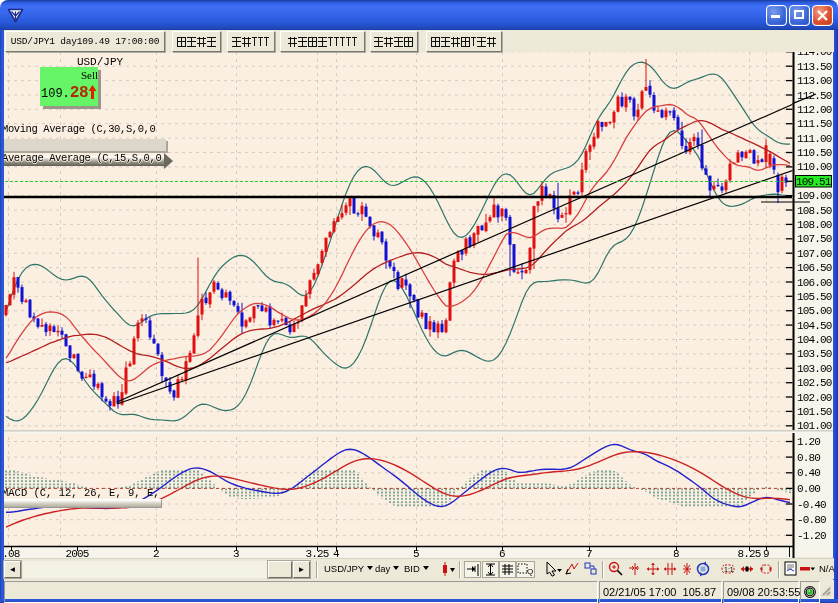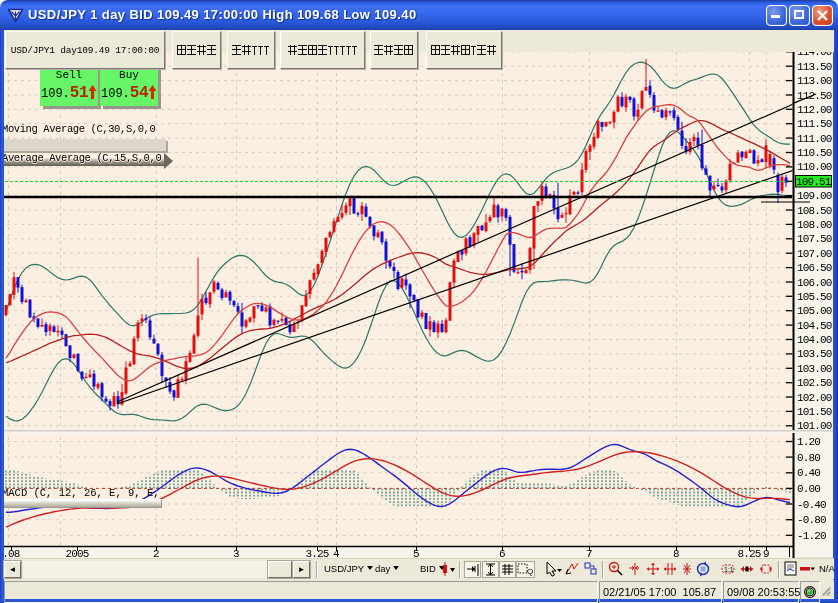--- a/index.html
+++ b/index.html
@@ -12,41 +12,41 @@
 .title{left:0;top:0;width:838px;height:30px;border-radius:8px 8px 0 0;
 background:linear-gradient(180deg,#1a3c9e 0%,#2a5ade 8%,#3e6ef4 20%,#3667ec 45%,#2857d8 75%,#1f47b8 95%,#1a3c9e 100%)}
 .ttext{left:28px;top:7px;color:#fff;font-weight:bold;font-size:13px;font-family:"Liberation Sans",sans-serif;letter-spacing:.4px;text-shadow:1px 1px 1px #15307c;white-space:nowrap}
 .wbtn{top:5px;width:21px;height:21px;border-radius:4px;border:1px solid #fff;
 box-shadow:inset 0 0 1px #fff}
 .bmin,.bmax{background:radial-gradient(circle at 35% 30%,#7a9cf0,#3b66d8 60%,#2450b8)}
 .bclose{background:radial-gradient(circle at 35% 30%,#f0a088,#dd5030 55%,#c03818)}
 .wg{position:absolute;color:#fff;font-weight:bold}
 
 .tabs{left:4px;top:30px;width:830px;height:22px;background:#ece9d8}
-.tbtn{position:absolute;top:1px;height:38px;background:#ece9d8;border:1px solid #888;border-top-color:#fff;border-left-color:#fff;border-bottom-color:#777;border-right-color:#777;box-shadow:1px 1px 0 #b3af9f;font-size:11px;color:#000;display:flex;align-items:center;justify-content:center;white-space:nowrap}
+.tbtn{position:absolute;top:1px;height:21px;background:#ece9d8;border:1px solid #888;border-top-color:#fff;border-left-color:#fff;border-bottom-color:#777;border-right-color:#777;box-shadow:1px 1px 0 #b3af9f;font-size:11px;color:#000;display:flex;align-items:center;justify-content:center;white-space:nowrap}
 .ttab{font-family:"Liberation Mono",monospace;font-size:9.5px;letter-spacing:-0.2px}
 
 .k1,.k2,.k3{display:inline-block;width:9px;height:10px;margin:0 1px 0 0;vertical-align:-1px}
 .k1{background:linear-gradient(#111,#111) 0 0/9px 1px no-repeat,linear-gradient(#111,#111) 0 4px/9px 1px no-repeat,linear-gradient(#111,#111) 0 9px/9px 1px no-repeat,linear-gradient(#111,#111) 4px 0/1px 10px no-repeat}
 .k2{border:1px solid #111;background:linear-gradient(#111,#111) 0 3px/9px 1px no-repeat,linear-gradient(#111,#111) 3px 0/1px 10px no-repeat}
 .k3{background:linear-gradient(#111,#111) 0 1px/9px 1px no-repeat,linear-gradient(#111,#111) 0 6px/9px 1px no-repeat,linear-gradient(#111,#111) 2px 0/1px 10px no-repeat,linear-gradient(#111,#111) 6px 0/1px 10px no-repeat}
 .kh{display:inline-block;width:5px;height:9px;margin:0 1px 0 0;vertical-align:-1px;background:linear-gradient(#111,#111) 0 0/5px 1px no-repeat,linear-gradient(#111,#111) 2px 0/1px 9px no-repeat}
 
 .chart{left:0;top:0}
 .sc{font-family:"Liberation Mono",monospace;font-size:11px;letter-spacing:-0.85px;fill:#000}
 
 .plotbg{left:4px;top:52px;width:789px;height:494px;background:#fbefe2}
 .scalebg{left:795px;top:52px;width:39px;height:505px;background:#f7f4ec}
 .axisbg{left:4px;top:547px;width:791px;height:11px;background:#f7f4ec}
 .sep{left:0;top:430px;width:834px;height:3px;background:linear-gradient(180deg,#c8c4b8,#fff)}
 
 .sbw{left:40px;top:56px}
 .sblbl{position:absolute;left:30px;top:0;width:60px;text-align:center;font-family:"Liberation Mono",monospace;font-size:11px;color:#000;white-space:nowrap}
 .gbox{position:absolute;top:11px;width:58px;height:39px;background:#66f566;box-shadow:3px 3px 0 #9a9689}
-.gh{font-family:Liberation Mono, monospace;font-size:11px;text-align:center;margin-top:2px}
+.gh{font-family:Liberation Serif, serif;font-size:11px;text-align:right;margin-top:2px}
 .gp{font-family:"Liberation Mono",monospace;font-size:12px;margin:3px 0 0 1px;white-space:nowrap}
 .gp b{font-size:16px;color:#b02808;font-weight:bold;letter-spacing:-0.5px}
 
 .malbl{font-family:"Liberation Mono",monospace;font-size:10.5px;color:#000;white-space:nowrap;letter-spacing:-0.4px;text-shadow:1px 0 0 #fbefe2,-1px 0 0 #fbefe2,0 1px 0 #fbefe2}
 .mabar{left:2px;top:156px;width:162px;height:10px;background:linear-gradient(180deg,#fff,#d0ccc0 25%,#908d80 60%,#605d54);border-top:1px solid #fff}
 .maband1{left:2px;top:139px;width:164px;height:12px;background:#dcd7ca;box-shadow:2px 2px 0 #aaa69a}
 .maarr{left:164px;top:153px;width:0;height:0;border-left:9px solid #6b685e;border-top:8px solid transparent;border-bottom:8px solid transparent}
 .macdlbl{left:2px;top:487px;font-family:"Liberation Mono",monospace;font-size:10.5px;color:#000;white-space:nowrap;letter-spacing:0px}
 .macdbar{left:2px;top:499px;width:160px;height:9px;background:linear-gradient(180deg,#fff,#d4d0c2 50%,#b0ac9e);border:1px solid #999;border-top-color:#fff}
 
@@ -819,47 +819,40 @@
 <text x="749" y="556.5" class="sc" text-anchor="middle">8.25</text>
 <line x1="766.5" y1="546" x2="766.5" y2="551" stroke="#000" stroke-width="1"></line>
 <text x="766" y="556.5" class="sc" text-anchor="middle">9</text>
 <line x1="789.5" y1="546" x2="789.5" y2="557" stroke="#000" stroke-width="1"></line>
     </svg>
 <div class="abs sep"></div>
 <div class="abs sbw" style="width:120px;height:56px">
  <div class="sblbl">USD/JPY</div>
  <div class="gbox" style="left:0">
         <div class="gh">Sell</div>
-        <div class="gp">109.<b>51</b><svg width="9" height="16" viewBox="0 0 9 16" style="vertical-align:-3px">
-            <path d="M4.5 1L8.5 7H6v8H3V7H0.5z" fill="#dd2200"></path>
-          </svg></div>
-      </div>
- <div class="gbox" style="left:60px">
-        <div class="gh">Buy</div>
-        <div class="gp">109.<b>54</b><svg width="9" height="16" viewBox="0 0 9 16" style="vertical-align:-3px">
+        <div class="gp">109.<b>28</b><svg width="9" height="16" viewBox="0 0 9 16" style="vertical-align:-3px">
             <path d="M4.5 1L8.5 7H6v8H3V7H0.5z" fill="#dd2200"></path>
           </svg></div>
       </div>
 </div>
 <div class="abs maband1"></div>
 <div class="abs malbl" style="left:2px;top:123px">Moving Average (C,30,S,0,0</div>
 <div class="abs mabar"></div>
 <div class="abs maarr"></div>
 <div class="abs malbl" style="left:2px;top:152px">Average Average (C,15,S,0,0</div>
 <div class="abs macdbar"></div>
 <div class="abs macdlbl">MACD (C, 12, 26, E, 9, E,</div>
 <div class="abs bL"></div>
     <div class="abs bR"></div>
     <div class="abs bB"></div>
 <div class="abs title"></div>
 <svg class="abs" style="left:7px;top:8px" width="17" height="15" viewBox="0 0 17 15">
 <path d="M1.5 1.5h14L8.5 13.5z" fill="#fff" stroke="#1a2b8c" stroke-width="1.6" stroke-linejoin="round"></path>
 <path d="M8.5 3.5v8M4.5 3.5l4 4.5 4-4.5" stroke="#1a2b8c" stroke-width="1.3" fill="none"></path>
     </svg>
-<div class="abs ttext">USD/JPY 1 day BID 109.49 17:00:00 High 109.68 Low 109.40</div>
 <div class="abs wbtn bmin" style="left:766px">
       <span class="wg" style="left:4px;top:9px;width:9px;height:3px;background:#fff"></span>
     </div>
 <div class="abs wbtn bmax" style="left:789px">
       <span class="wg" style="left:4px;top:4px;width:10px;height:9px;border:2px solid #fff;background:transparent"></span>
     </div>
 <div class="abs wbtn bclose" style="left:812px">
       <svg style="position:absolute;left:3px;top:3px" width="13" height="13" viewBox="0 0 13 13">
         <path d="M2 2l9 9M11 2l-9 9" stroke="#fff" stroke-width="2.2"></path>
       </svg>
@@ -908,21 +901,21 @@
 </div>
 <div class="abs toolrow">
  <div class="sbarrow" style="left:0">◄</div>
  <div class="sbtrack">
         <div class="sbthumb"></div>
       </div>
  <div class="sbarrow" style="left:289px">►</div>
  <div class="vsep abs" style="left:312px"></div>
  <div class="drop abs" style="left:320px">USD/JPY</div>
  <div class="drop abs" style="left:371px">day</div>
- <div class="drop abs" style="left:416px">BID</div>
+ <div class="drop abs" style="left:400px">BID</div>
  <div class="tbico abs" style="left:433px;width:20px"><svg width="20" height="17" viewBox="0 0 20 17">
           <rect x="6" y="4" width="4" height="8" fill="#cc1111"></rect>
           <line x1="8" y1="1" x2="8" y2="15" stroke="#cc1111"></line>
           <path d="M13 7l5 0-2.5 4z" fill="#000"></path>
         </svg></div>
 <div class="vsep abs" style="left:455px"></div>
 <div class="tbico tbx abs" style="left:460px;width:17px"><svg width="15" height="15" viewBox="0 0 15 15">
           <path d="M2 7h8M10 4v6M13 2v12" stroke="#000" fill="none"></path>
           <path d="M7 4l3 3-3 3z" fill="#000"></path>
         </svg></div>

